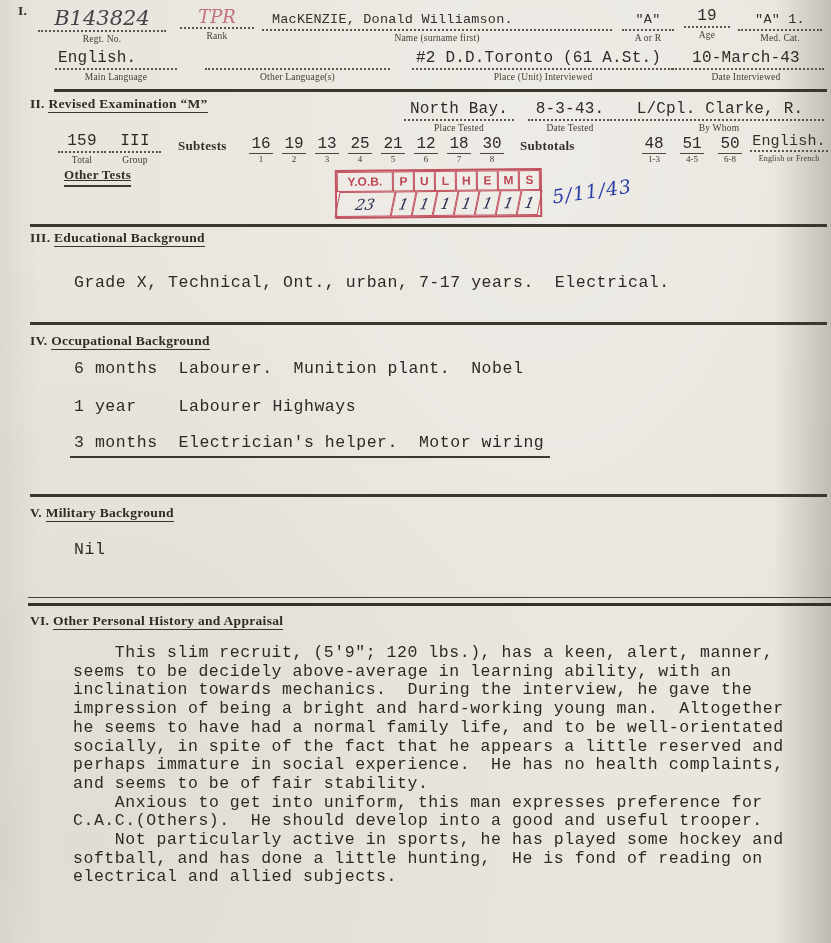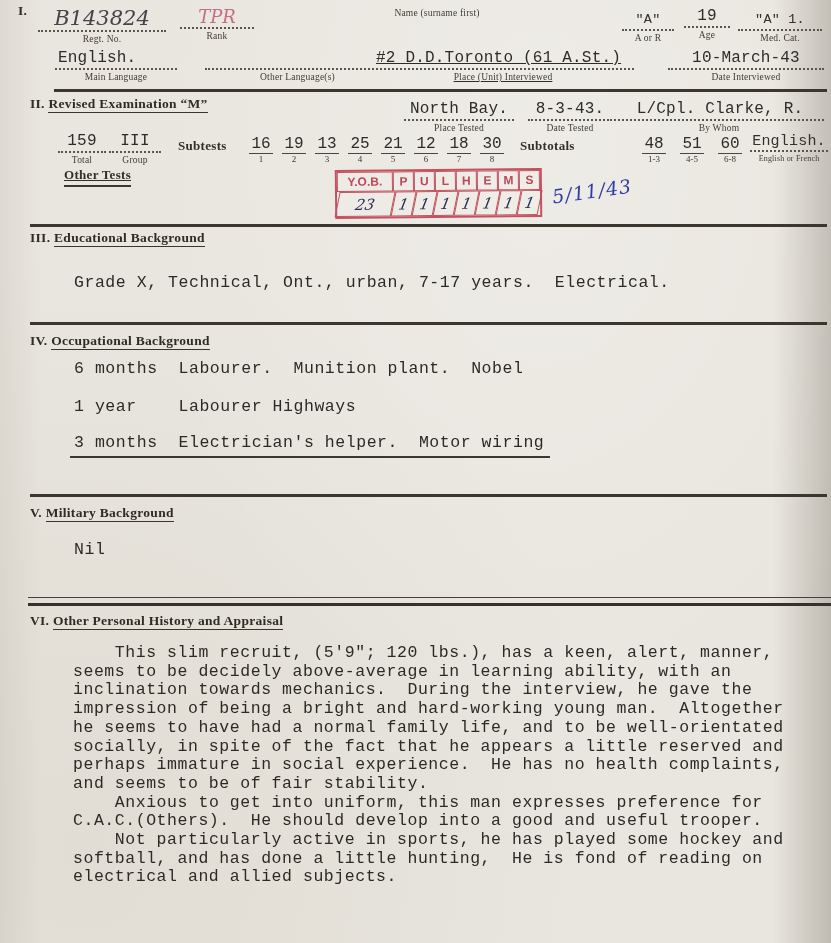--- a/index.html
+++ b/index.html
@@ -59,20 +59,21 @@
 
   <div class="field" style="left:38px;top:6px;width:128px;">
     <span class="val" style="text-align:center;"><span class="hw hw-dark">B143824</span></span>
     <div class="lab">Regt. No.</div>
   </div>
   <div class="field" style="left:180px;top:6px;width:74px;">
     <span class="val" style="text-align:center;"><span class="hw hw-red">TPR</span></span>
     <div class="lab">Rank</div>
   </div>
   <div class="field" style="left:262px;top:6px;width:350px;">
+    <span class="val" style="text-align:left;padding:3px 0 0 10px;"><span class="typed-sm">MacKENZIE, Donald Williamson.</span></span>
     <div class="lab">Name (surname first)</div>
   </div>
   <div class="field" style="left:622px;top:6px;width:52px;">
     <span class="val" style="text-align:center;padding-top:3px;"><span class="typed-sm">"A"</span></span>
     <div class="lab">A or R</div>
   </div>
   <div class="field" style="left:684px;top:6px;width:46px;">
     <span class="val" style="text-align:center;"><span class="typed">19</span></span>
     <div class="lab">Age</div>
   </div>
@@ -82,21 +83,21 @@
   </div>
 
   <div class="field" style="left:55px;top:48px;width:122px;">
     <span class="val" style="text-align:left;padding-left:3px;"><span class="typed">English.</span></span>
     <div class="lab">Main Language</div>
   </div>
   <div class="field" style="left:205px;top:48px;width:185px;">
     <span class="val"><span class="typed"></span></span>
     <div class="lab">Other Language(s)</div>
   </div>
-  <div class="field" style="left:372px;top:48px;width:262px;text-decoration:underline;">
+  <div class="field" style="left:412px;top:48px;width:262px;">
     <span class="val" style="text-align:left;padding-left:4px;"><span class="typed">#2 D.D.Toronto (61 A.St.)</span></span>
     <div class="lab">Place (Unit) Interviewed</div>
   </div>
   <div class="field" style="left:668px;top:48px;width:156px;">
     <span class="val" style="text-align:center;"><span class="typed">10-March-43</span></span>
     <div class="lab">Date Interviewed</div>
   </div>
 
   <div class="rule" style="top:89px;left:54px;"></div>
 
@@ -134,21 +135,21 @@
   <div class="score" style="left:347px;top:134px;width:26px;"><span class="sv">25</span><span class="sn">4</span></div>
   <div class="score" style="left:380px;top:134px;width:26px;"><span class="sv">21</span><span class="sn">5</span></div>
   <div class="score" style="left:413px;top:134px;width:26px;"><span class="sv">12</span><span class="sn">6</span></div>
   <div class="score" style="left:446px;top:134px;width:26px;"><span class="sv">18</span><span class="sn">7</span></div>
   <div class="score" style="left:479px;top:134px;width:26px;"><span class="sv">30</span><span class="sn">8</span></div>
 
   <div class="plain-lab" style="left:520px;top:138px;">Subtotals</div>
 
   <div class="score" style="left:638px;top:134px;width:32px;"><span class="sv">48</span><span class="sn">1-3</span></div>
   <div class="score" style="left:676px;top:134px;width:32px;"><span class="sv">51</span><span class="sn">4-5</span></div>
-  <div class="score" style="left:714px;top:134px;width:32px;"><span class="sv">60</span><span class="sn">6-8</span></div>
+  <div class="score" style="left:714px;top:134px;width:32px;"><span class="sv">50</span><span class="sn">6-8</span></div>
 
   <div class="field" style="left:750px;top:131px;width:78px;">
     <span class="val" style="text-align:center;min-height:18px;"><span class="typed-sm" style="font-size:15px;">English.</span></span>
     <div class="lab" style="font-size:8px;">English or French</div>
   </div>
 
   <div class="plain-lab u-solid" style="left:64px;top:167px;text-decoration:underline;">Other Tests</div>
 
   <div class="stamp">
     <div class="cell head">Y.O.B.</div>

